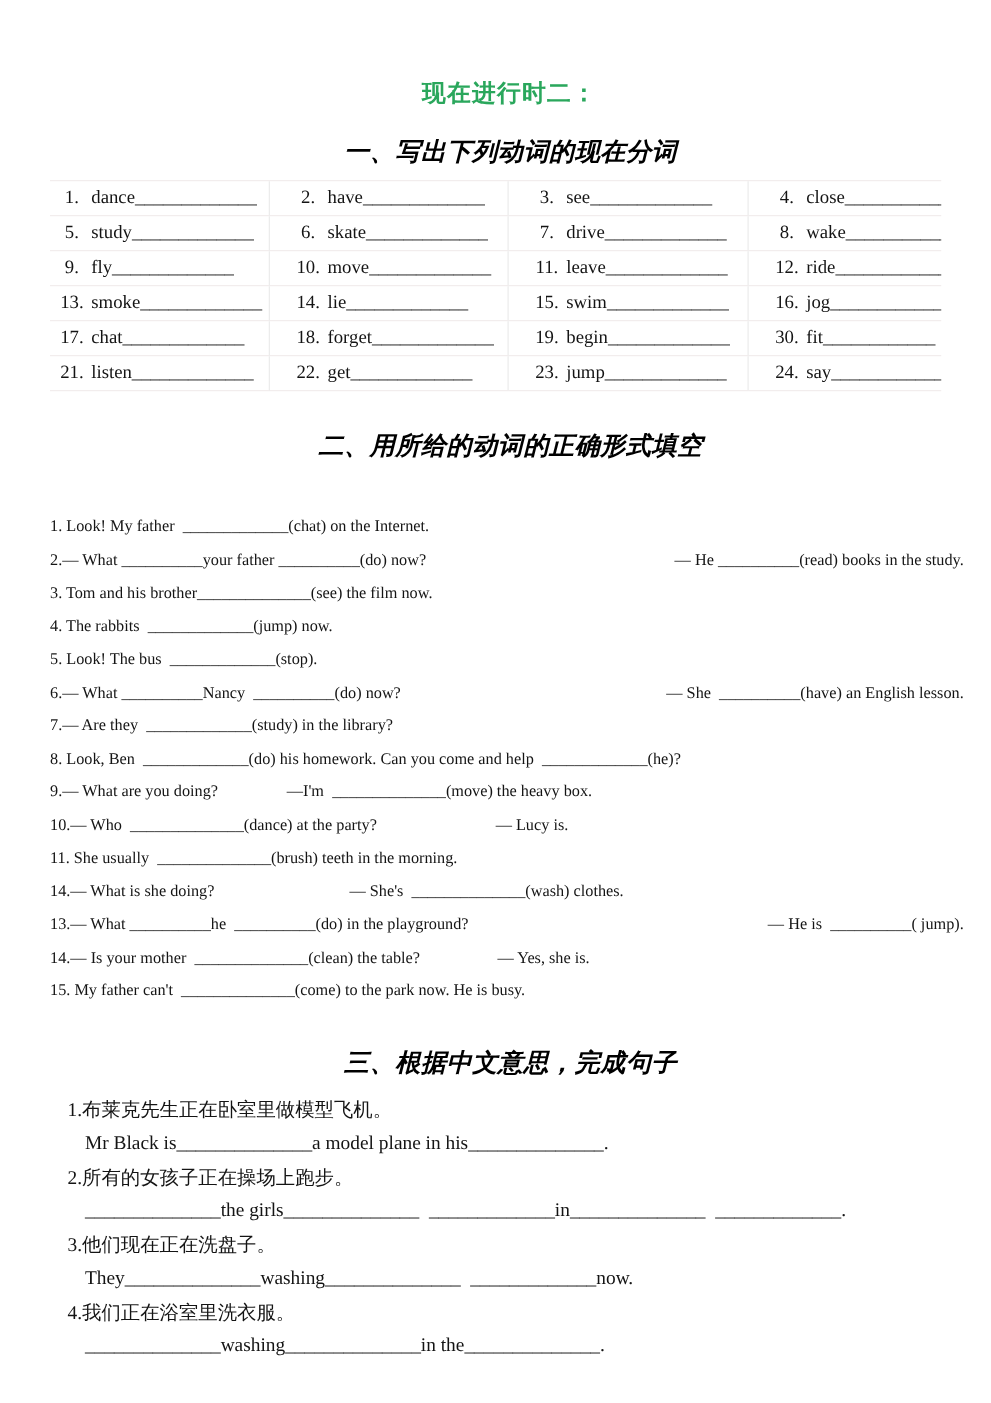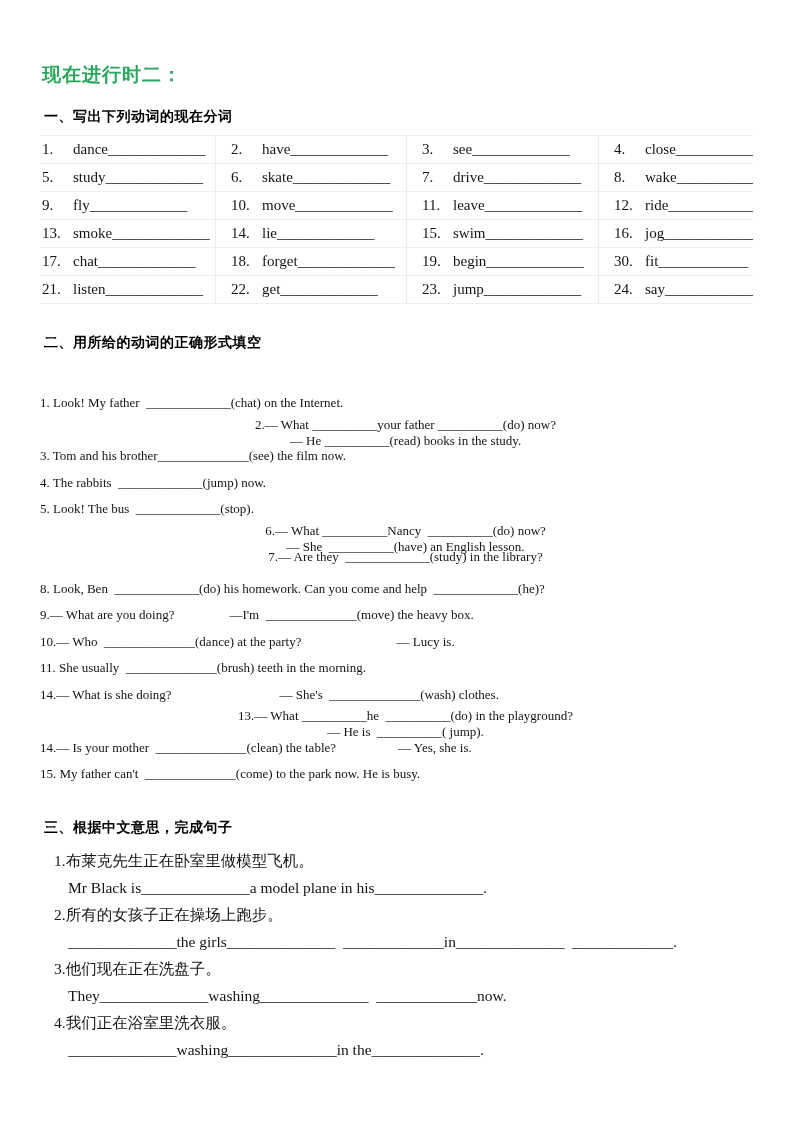--- a/index.html
+++ b/index.html
@@ -7,36 +7,38 @@
     width: 793px; height: 1122px;
     background: #ffffff;
     color: #141414;
     font-family: "Liberation Serif", serif;
     overflow: hidden;
   }
   .page {
     box-sizing: border-box;
     width: 793px; height: 1122px;
     padding: 62px 20px 0 40px;
+    text-align: center;
   }
   .doc-title {
     font-family: "Liberation Sans", sans-serif;
     font-weight: 700;
     font-size: 19px;
     color: #2aa75c;
     letter-spacing: 1px;
     margin: 0 0 20px 2px;
   }
   .sec-heading {
     font-family: "Liberation Sans", sans-serif;
     font-weight: 700;
-    font-size: 14px;
+    font-size: 20px;
     color: #000000;
     margin: 0 0 9px 4px;
     letter-spacing: 0.5px;
+    font-style: italic;
   }
   
   .vtable {
     display: grid;
     grid-template-columns: 176px 191px 192px 1fr;
     margin-right: 20px;
     border-top: 1px solid #f2eded;
     font-size: 15px;
     margin-bottom: 30px;
   }
@@ -56,21 +58,21 @@
   
   .s2 { margin-bottom: 0; }
   .s2-line {
     display: flex;
     height: 26.5px;
     align-items: center;
     font-size: 13px;
     white-space: nowrap;
     margin-right: 0;
   }
-  .s2-line.flush { justify-content: space-between; padding-right: 2px; flex-direction: column; }
+  .s2-line.flush { justify-content: space-between; padding-right: 2px; }
   .seg { white-space: pre; }
   
   .s3 { margin-top: 31px; }
   .s3 .sec-heading { margin-bottom: 11px; }
   .s3-cn {
     font-size: 15.5px;
     height: 27px;
     display: flex; align-items: center;
     padding-left: 14px;
     white-space: nowrap;

